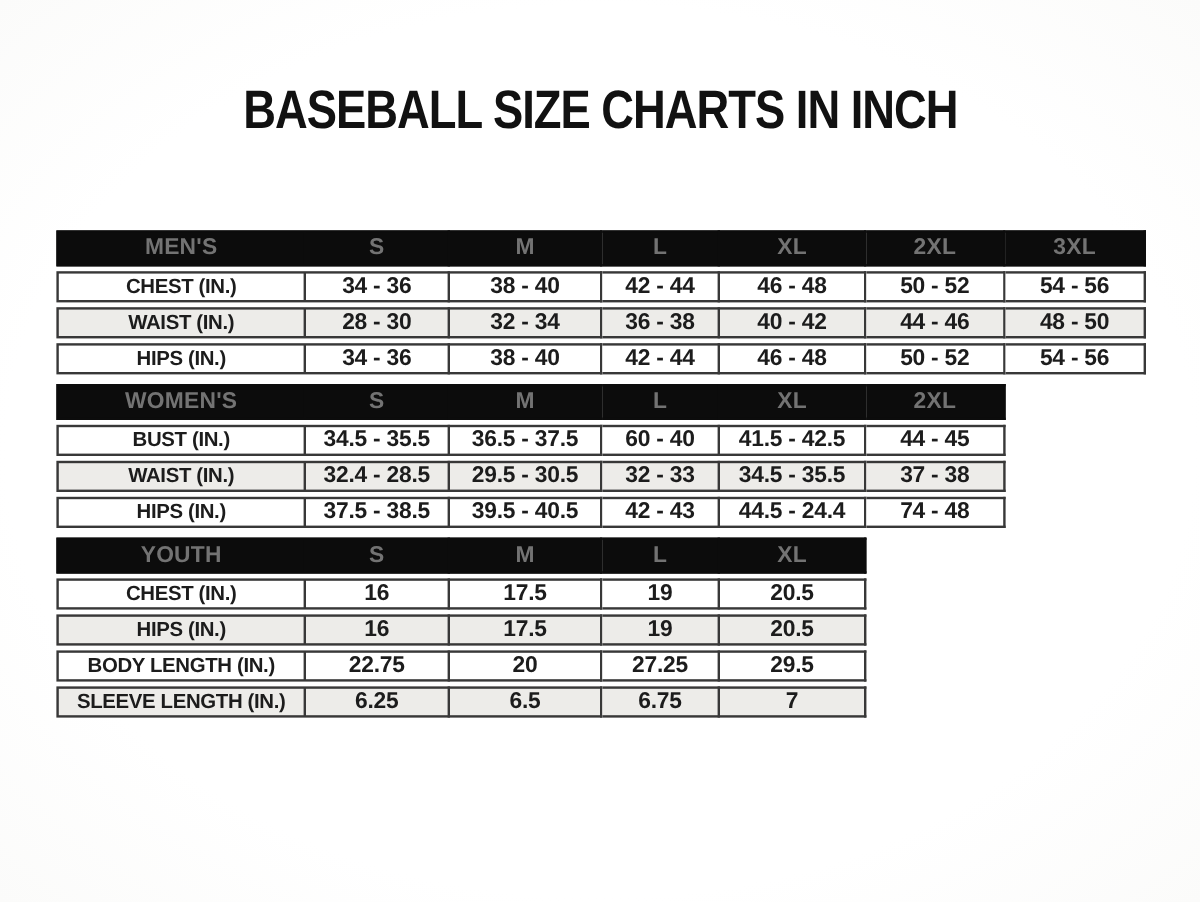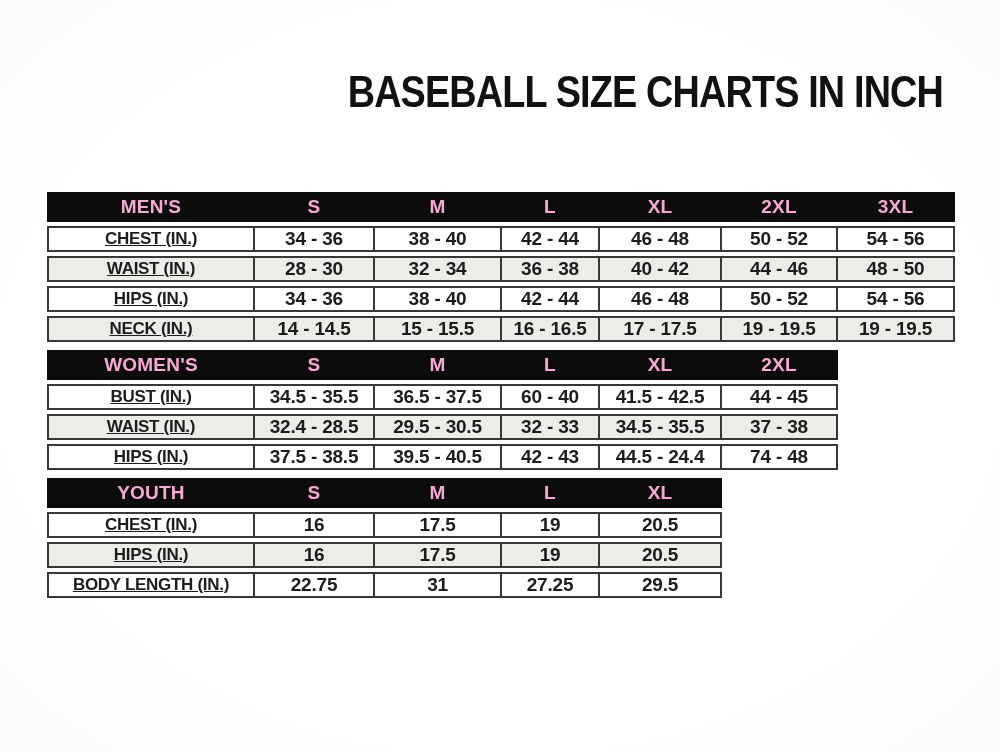--- a/index.html
+++ b/index.html
@@ -10,21 +10,21 @@
     color: #1c1c1c;
     overflow: hidden;
   }
   .page {
     width: 1000px;
     height: 752px;
     padding-top: 68px;
     background: radial-gradient(ellipse at center, #ffffff 70%, #fbfbfa 100%);
   }
   .title-wrap {
-    text-align: right;
+    text-align: center;
     height: 50px;
   }
   h1.title {
     display: inline-block;
     font-size: 45px;
     font-weight: 700;
     letter-spacing: -1px;
     color: #111111;
     transform: scaleX(0.84);
     transform-origin: center;
@@ -44,21 +44,21 @@
   }
   table.size-table th,
   table.size-table td {
     text-align: center;
     vertical-align: middle;
     overflow: hidden;
     white-space: nowrap;
   }
   table.size-table th {
     background: #0c0c0c;
-    color: #f9a8d4;
+    color: #737373;
     border: 2px solid #0c0c0c;
     border-left: none;
     font-size: 19px;
     font-weight: 700;
     letter-spacing: 0.2px;
     line-height: 24px;
     padding: 1px 0;
   }
   table.size-table th:first-child {
     border-left: 2px solid #0c0c0c;
@@ -72,21 +72,20 @@
     letter-spacing: -0.2px;
     line-height: 22px;
     padding: 0;
   }
   table.size-table td:first-child {
     border-left: 2px solid #383838;
   }
   table.size-table td.lbl {
     font-size: 17px;
     letter-spacing: -0.3px;
-    text-decoration: underline;
   }
   table.size-table tbody tr:nth-child(even) td {
     background: #edece9;
   }
 </style>
 </head>
 <body>
 
 <div class="page">
   <div class="title-wrap">
@@ -135,29 +134,20 @@
           </tr>
           <tr>
             <td class="lbl">HIPS (IN.)</td>
             <td>34 - 36</td>
             <td>38 - 40</td>
             <td>42 - 44</td>
             <td>46 - 48</td>
             <td>50 - 52</td>
             <td>54 - 56</td>
           </tr>
-          <tr>
-            <td class="lbl">NECK (IN.)</td>
-            <td>14 - 14.5</td>
-            <td>15 - 15.5</td>
-            <td>16 - 16.5</td>
-            <td>17 - 17.5</td>
-            <td>19 - 19.5</td>
-            <td>19 - 19.5</td>
-          </tr>
         </tbody>
       </table>
     <table class="size-table" style="width: 791px;">
         <colgroup>
           <col style="width: 208px;">
           <col style="width: 120px;">
           <col style="width: 127px;">
           <col style="width: 98px;">
           <col style="width: 122px;">
           <col style="width: 116px;">
@@ -227,20 +217,27 @@
           <tr>
             <td class="lbl">HIPS (IN.)</td>
             <td>16</td>
             <td>17.5</td>
             <td>19</td>
             <td>20.5</td>
           </tr>
           <tr>
             <td class="lbl">BODY LENGTH (IN.)</td>
             <td>22.75</td>
-            <td>31</td>
+            <td>20</td>
             <td>27.25</td>
             <td>29.5</td>
+          </tr>
+          <tr>
+            <td class="lbl">SLEEVE LENGTH (IN.)</td>
+            <td>6.25</td>
+            <td>6.5</td>
+            <td>6.75</td>
+            <td>7</td>
           </tr>
         </tbody>
       </table>
   </div>
 </div>
 
 </body></html>

